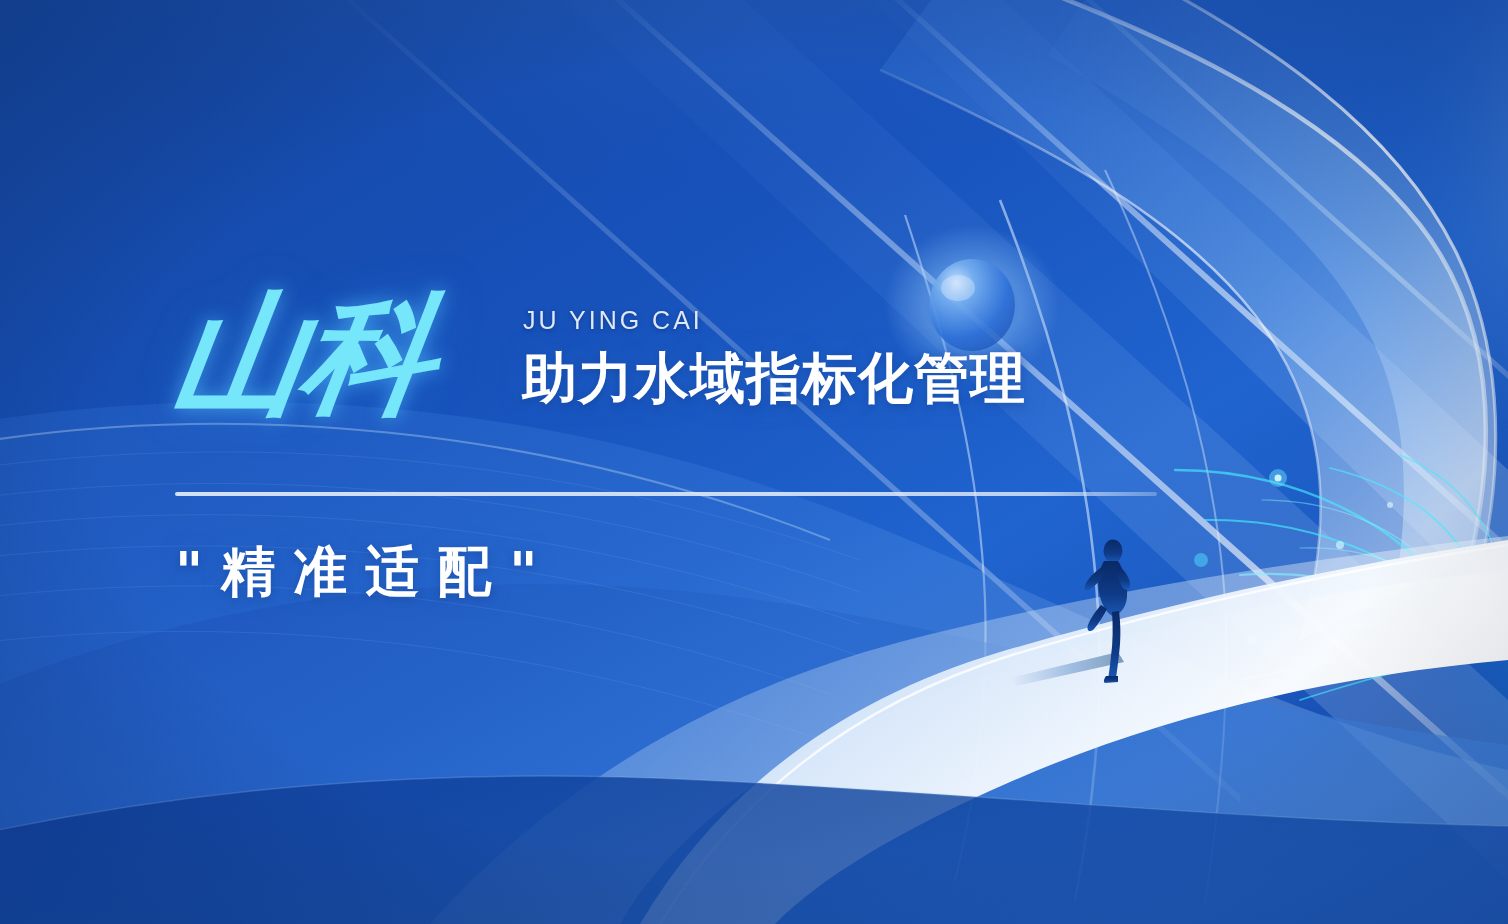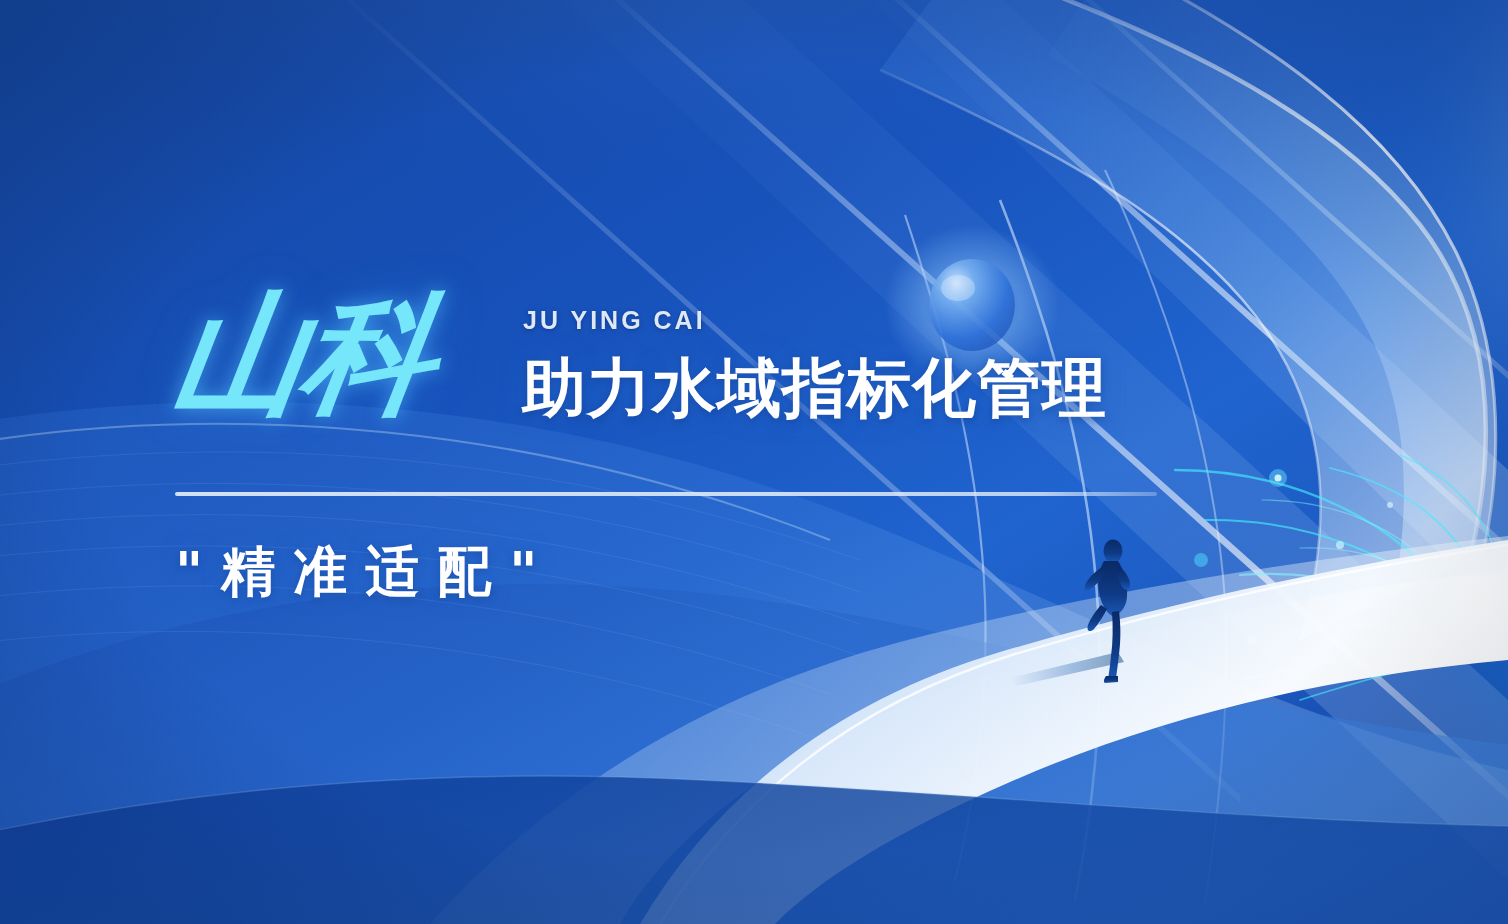--- a/index.html
+++ b/index.html
@@ -39,28 +39,28 @@
     transform:skewX(-8deg);
     white-space:nowrap;
     font-family:"DejaVu Sans","Liberation Sans",sans-serif;
   }
   #brand-pinyin{
     position:absolute;
     left:348px; top:18px;
     font-size:25px;
     letter-spacing:3.0px;
     color:#dfe8f5;
-    font-weight:700;
+    font-weight:400;
     white-space:nowrap;
     text-shadow:0 1px 4px rgba(10,40,110,.55);
   }
   #headline{
     position:absolute;
-    left:347px; top:58px;
-    font-size:64px;
+    left:347px; top:48px;
+    font-size:55px;
     line-height:84px;
     font-weight:700;
     color:#ffffff;
     letter-spacing:1px;
     white-space:nowrap;
     text-shadow:0 0 22px rgba(40,110,215,.65), 0 2px 10px rgba(10,40,110,.5);
     font-family:"DejaVu Sans","Liberation Sans",sans-serif;
   }
   #divider{
     position:absolute;

